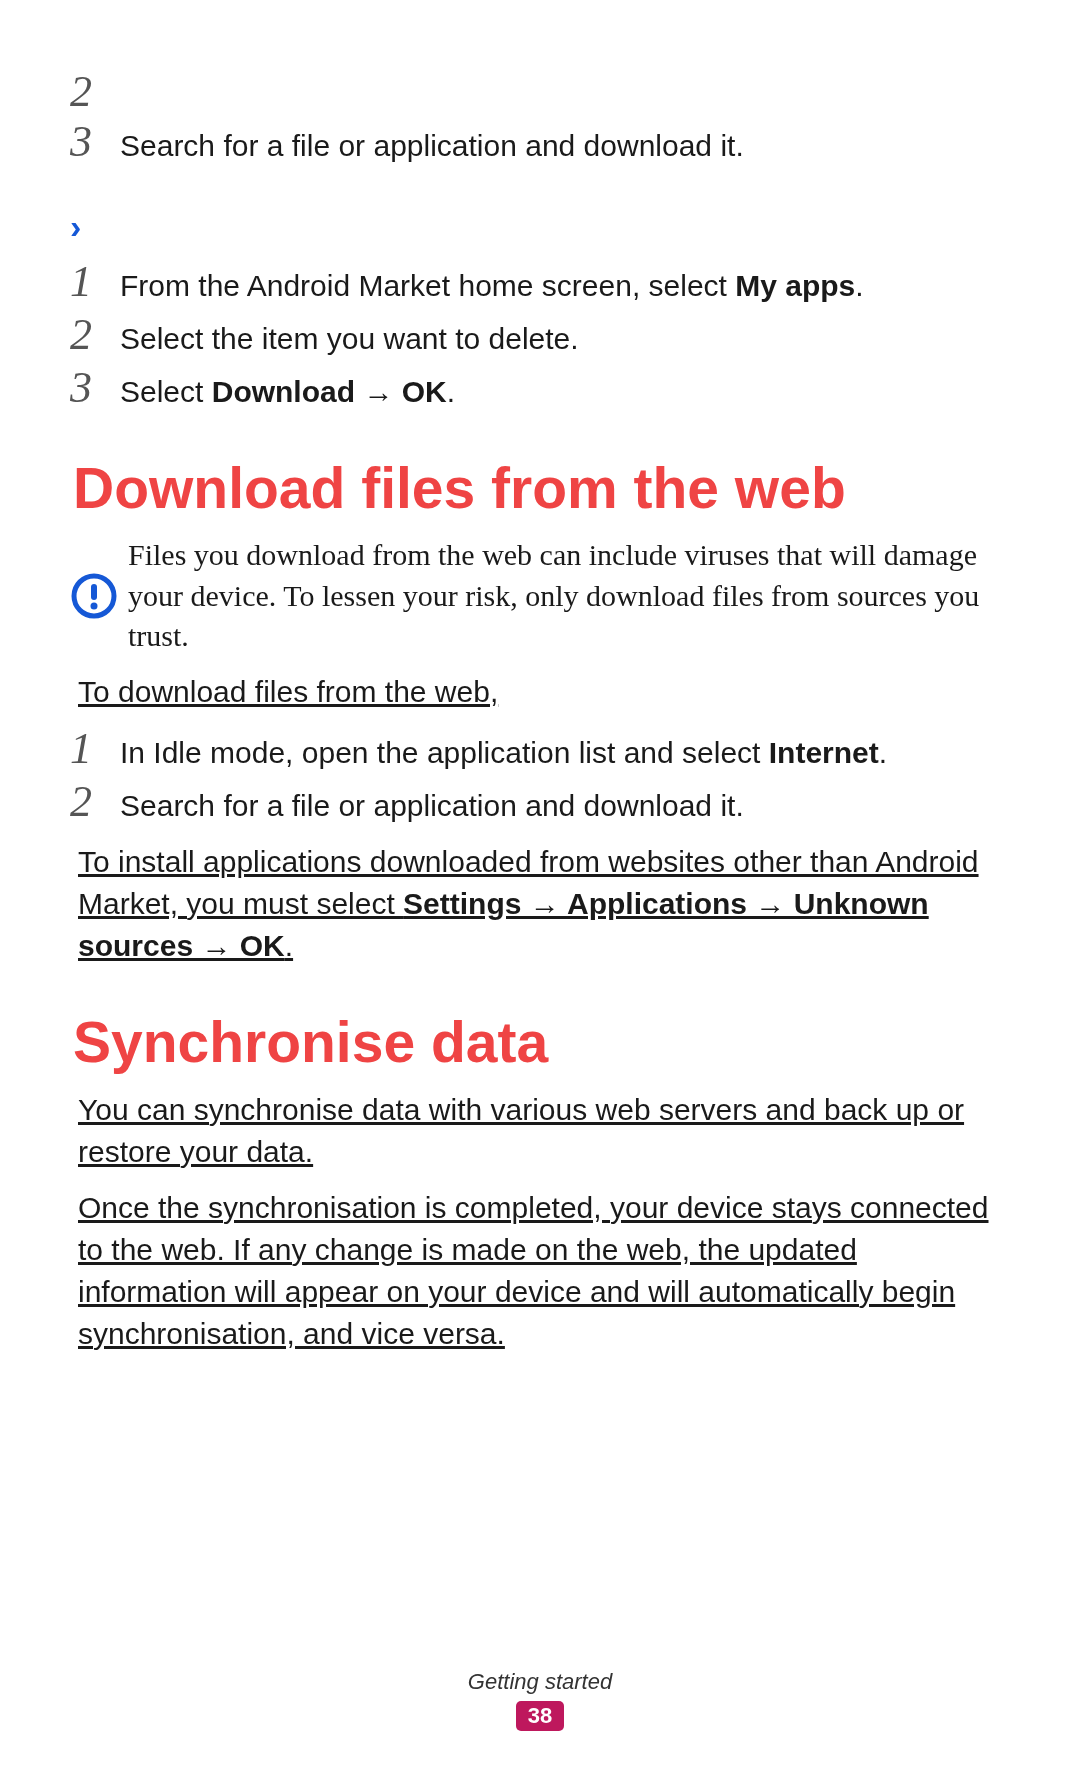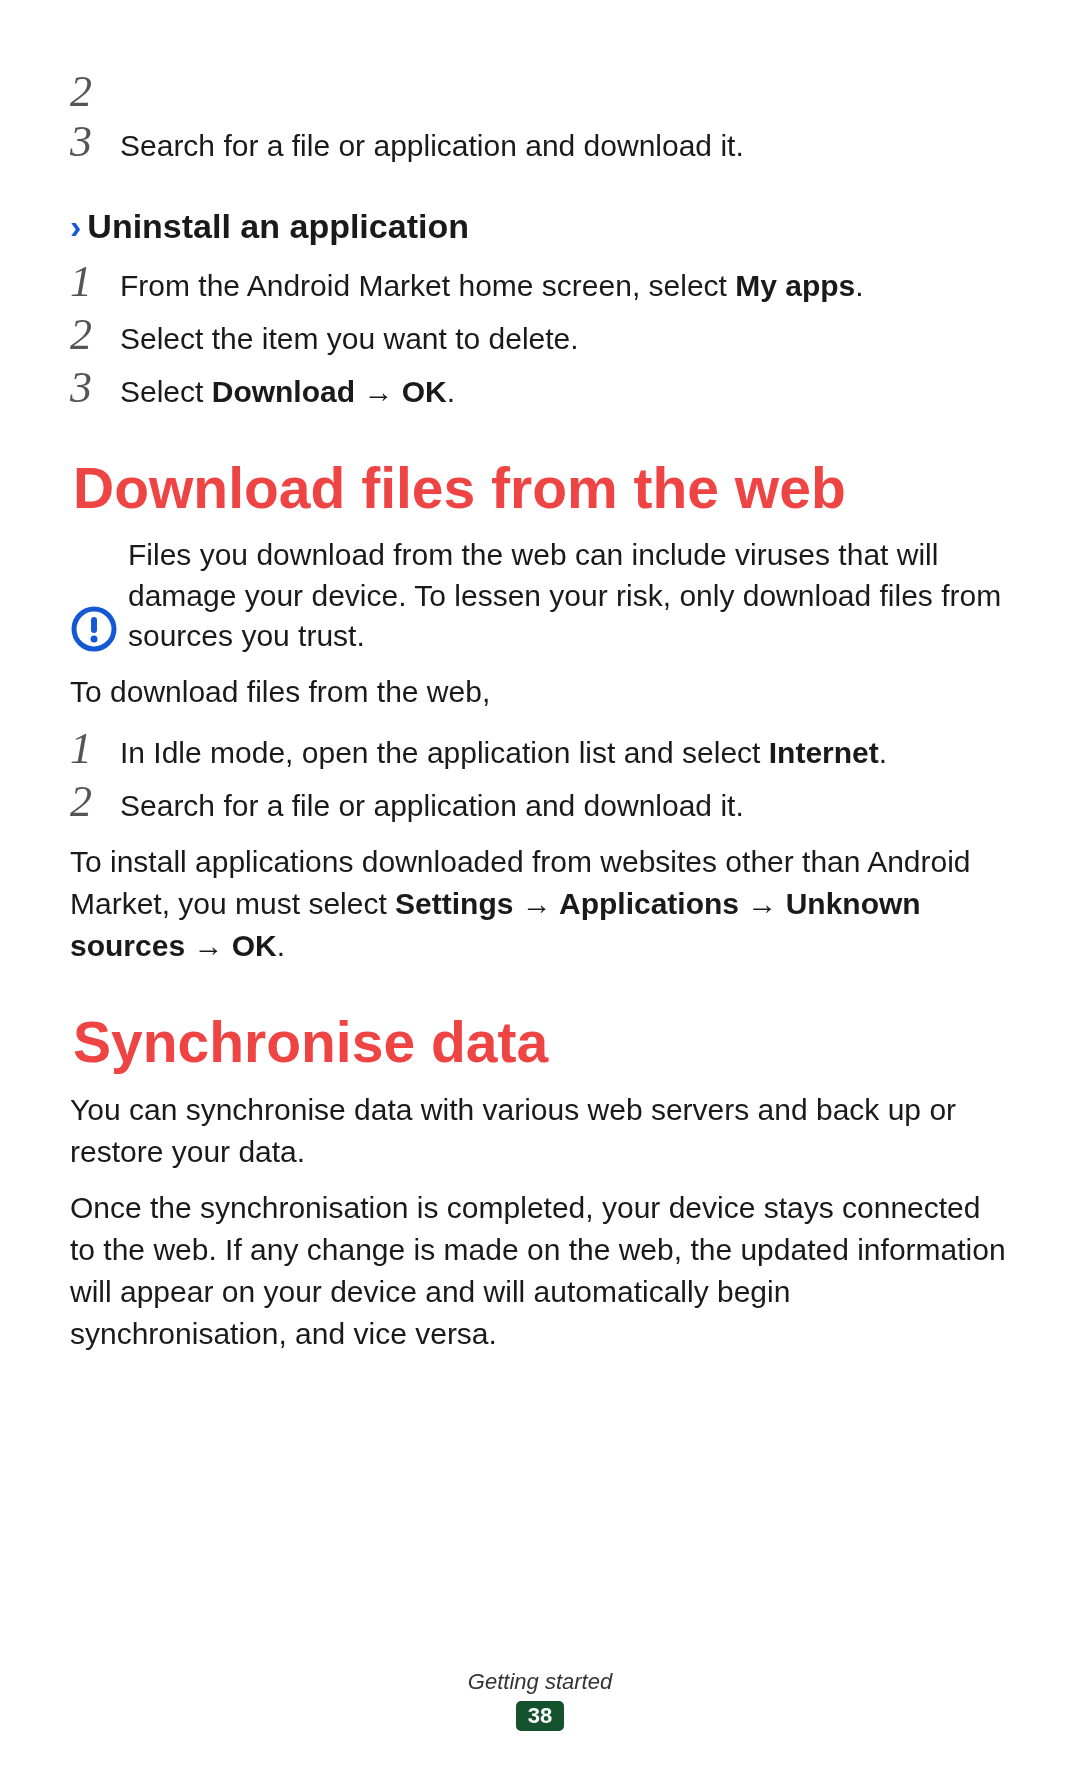--- a/index.html
+++ b/index.html
@@ -55,54 +55,56 @@
     font-weight: bold;
   }
   h2.section {
     color: #ef4444;
     font-size: 57px;
     font-weight: bold;
     margin: 42px 0 14px 3px;
   }
   .callout {
     display: flex;
-    align-items: flex-end;
+    align-items: center;
     margin-bottom: 14px;
+    font-family: Liberation Serif, serif;
   }
   .callout .icon-box {
     width: 58px;
     flex-shrink: 0;
     padding-top: 4px;
   }
   .callout .callout-text {
     font-size: 30px;
     line-height: 1.35;
     flex: 1;
   }
   .para {
     font-size: 30px;
     line-height: 1.4;
-    margin: 14px 0;
+    margin: 14px 8px;
+    text-decoration: underline;
   }
   .footer {
     position: absolute;
     bottom: 40px;
     left: 0;
     right: 0;
     text-align: center;
   }
   .footer .section-name {
     font-style: italic;
     font-size: 22px;
     color: #333;
     margin-bottom: 6px;
   }
   .footer .page-num {
     display: inline-block;
-    background: #14532d;
+    background: #be185d;
     color: #fff;
     font-size: 22px;
     padding: 2px 12px;
     border-radius: 5px;
     font-weight: bold;
   }
   .bold { font-weight: bold; }
   .icon-warn svg, .icon-note svg {
     width: 48px;
     height: 48px;
@@ -120,21 +122,20 @@
     <div class="num-item">
       <div class="num">3</div>
       <div class="num-text">
         <span>Search for a file or application and download it.</span>
       </div>
     </div>
   </div>
 
   <div class="subhead">
     <span class="chev">›</span>
-    <span>Uninstall an application</span>
   </div>
   <div class="num-list">
     <div class="num-item">
       <div class="num">1</div>
       <div class="num-text">
         <span>From the Android Market home screen, select </span><span class="bold">My apps</span><span>.</span>
       </div>
     </div>
     <div class="num-item">
       <div class="num">2</div>

